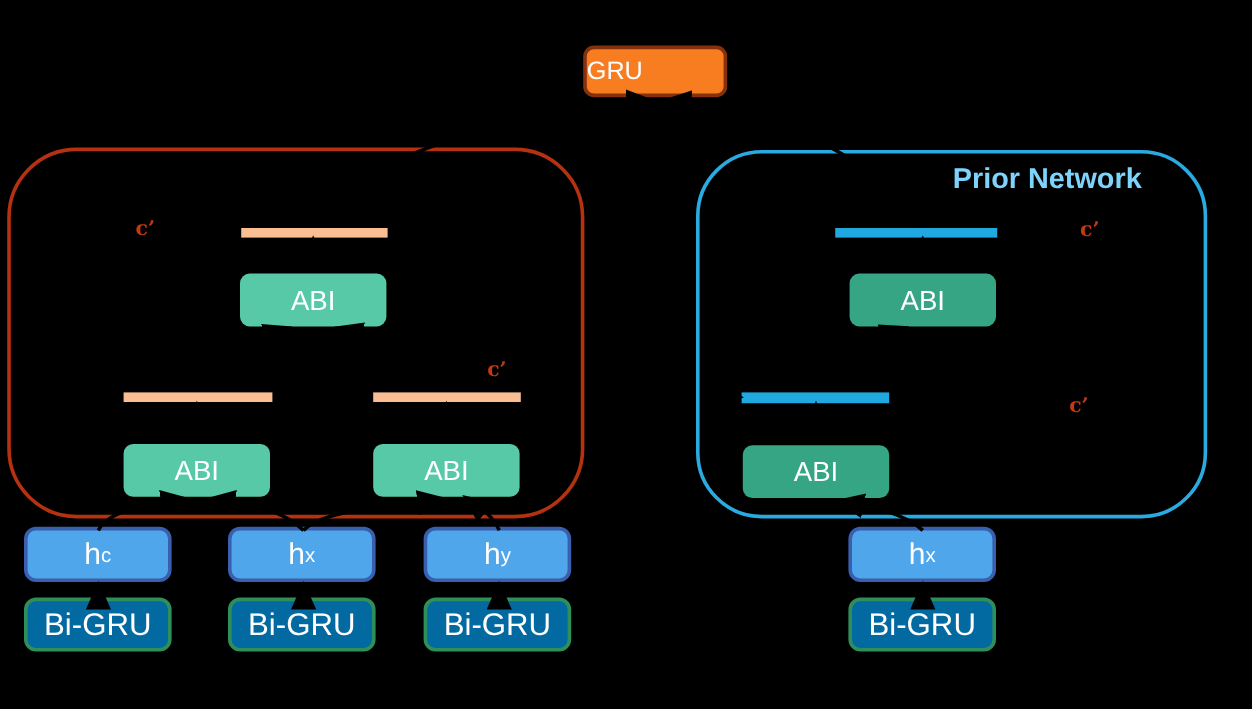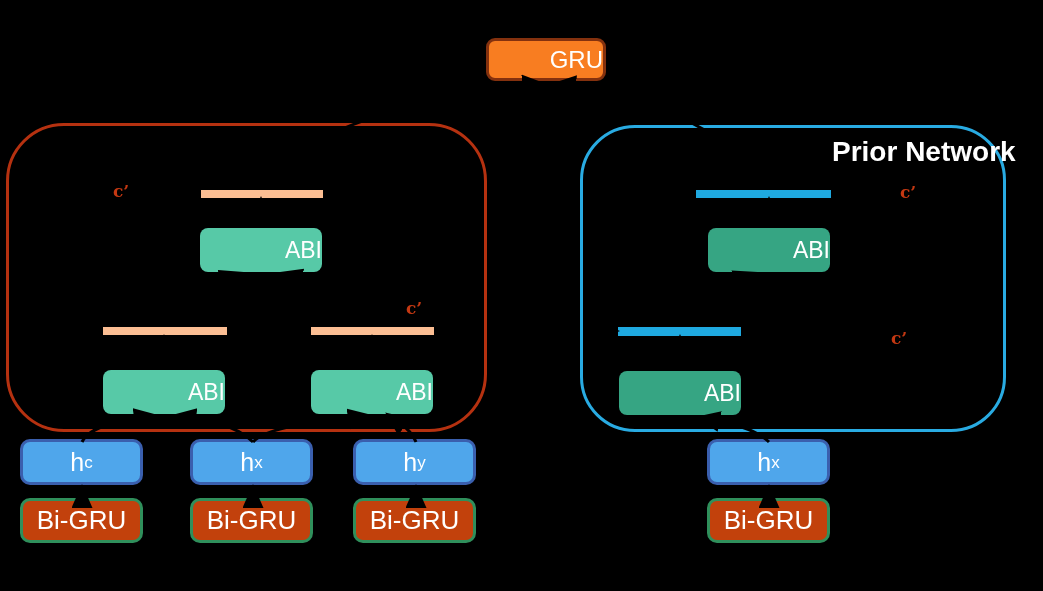--- a/index.html
+++ b/index.html
@@ -10,41 +10,41 @@
     font-family:"Liberation Sans", sans-serif;
     overflow:hidden;
   }
   .abs{position:absolute;box-sizing:border-box;}
   
   .net-frame{border-radius:58px;background:transparent;z-index:1;}
   .recog-frame{left:6px;top:123px;width:481px;height:309px;border:3px solid #b53110;}
   .prior-frame{left:580px;top:125px;width:426px;height:307px;border:3px solid #29abe2;border-radius:55px;}
   .net-title{font-weight:bold;font-size:21px;z-index:5;white-space:nowrap;}
   .recog-title{left:234px;top:141px;color:#d5690d;}
-  .prior-title{left:832px;top:136px;color:#ffffff;font-size:28px;}
+  .prior-title{left:794px;top:136px;color:#7dd3fc;font-size:24px;}
   
   .gru{
     left:486px;top:38px;width:120px;height:43px;
     background:#f87d21;border:3px solid #84310e;border-radius:9px;
-    color:#fff;font-size:24px;display:flex;align-items:center;justify-content:flex-end;
+    color:#fff;font-size:21px;display:flex;align-items:center;justify-content:flex-start;
     z-index:10;
   }
   
   .bar{height:8px;z-index:10;}
   .bar-orange{background:#fbbe93;}
   .bar-blue{background:#1fa9e0;}
   .bar-r-top{left:201px;top:190px;width:122px;}
   .bar-r-left{left:103px;top:327px;width:124px;}
   .bar-r-right{left:311px;top:327px;width:123px;}
   .bar-p-upper{left:696px;top:190px;width:135px;}
   .bar-p-lower{left:618px;top:327px;width:123px;height:9px;}
   
   .abi{
     width:122px;height:44px;border-radius:8px;color:#fff;font-size:23px;
-    display:flex;align-items:center;justify-content:flex-end;z-index:10;
+    display:flex;align-items:center;justify-content:center;z-index:10;
   }
   .abi-recog{background:#57c9a7;}
   .abi-prior{background:#36a583;}
   .abi-r-top{left:200px;top:228px;}
   .abi-r-left{left:103px;top:370px;}
   .abi-r-right{left:311px;top:370px;}
   .abi-p-upper{left:708px;top:228px;}
   .abi-p-lower{left:619px;top:371px;}
   
   .cprime{
@@ -63,21 +63,21 @@
     z-index:10;
   }
   .hbox sub{font-size:17px;line-height:1;}
   .h-1{left:20px;top:439px;}
   .h-2{left:190px;top:439px;}
   .h-3{left:353px;top:439px;}
   .h-4{left:707px;top:439px;}
   
   .bigru{
     width:123px;height:45px;border-radius:10px;
-    background:#c2410c;border:3px solid #2f8f5b;
+    background:#0369a1;border:3px solid #2f8f5b;
     color:#fff;font-size:26px;display:flex;align-items:center;justify-content:center;
     z-index:10;
   }
   .g-1{left:20px;top:498px;}
   .g-2{left:190px;top:498px;}
   .g-3{left:353px;top:498px;}
   .g-4{left:707px;top:498px;}
   
   .arrows{position:absolute;left:0;top:0;width:1043px;height:591px;z-index:20;pointer-events:none;}
 </style>

